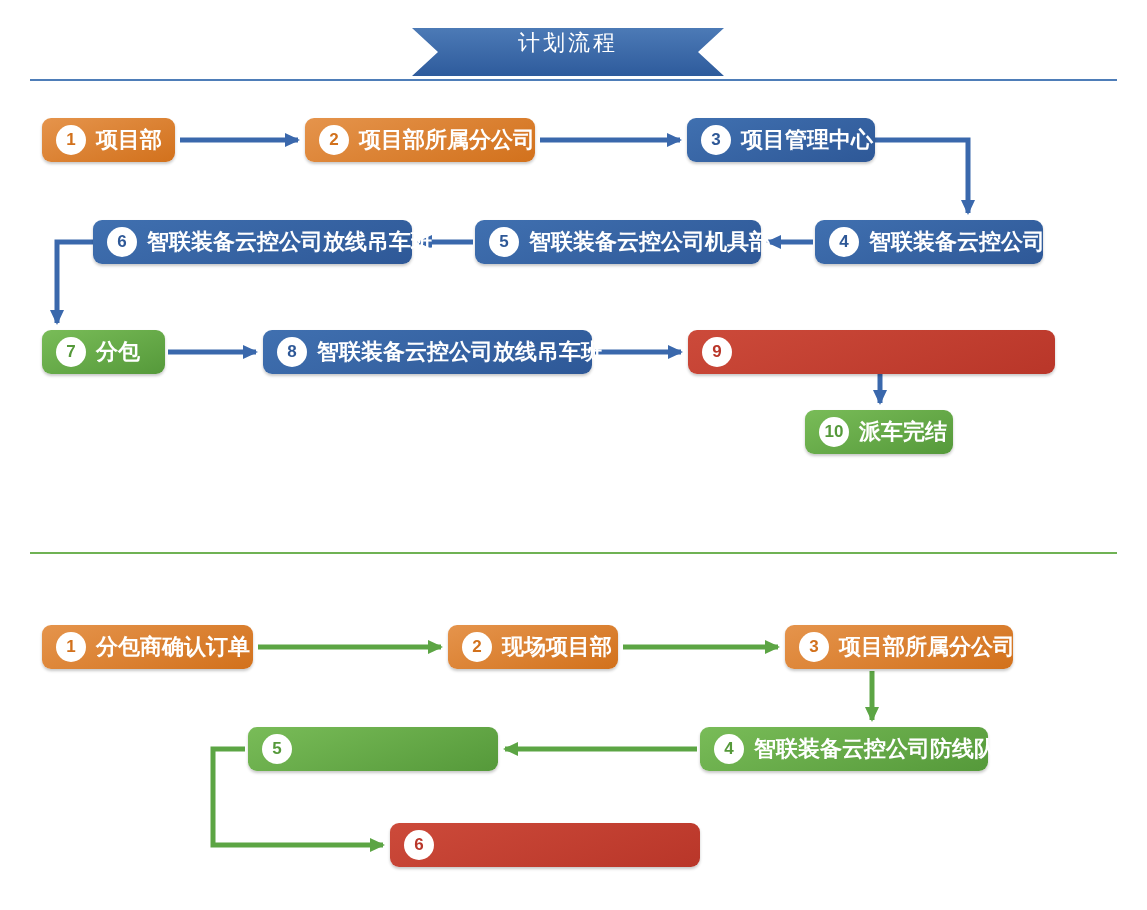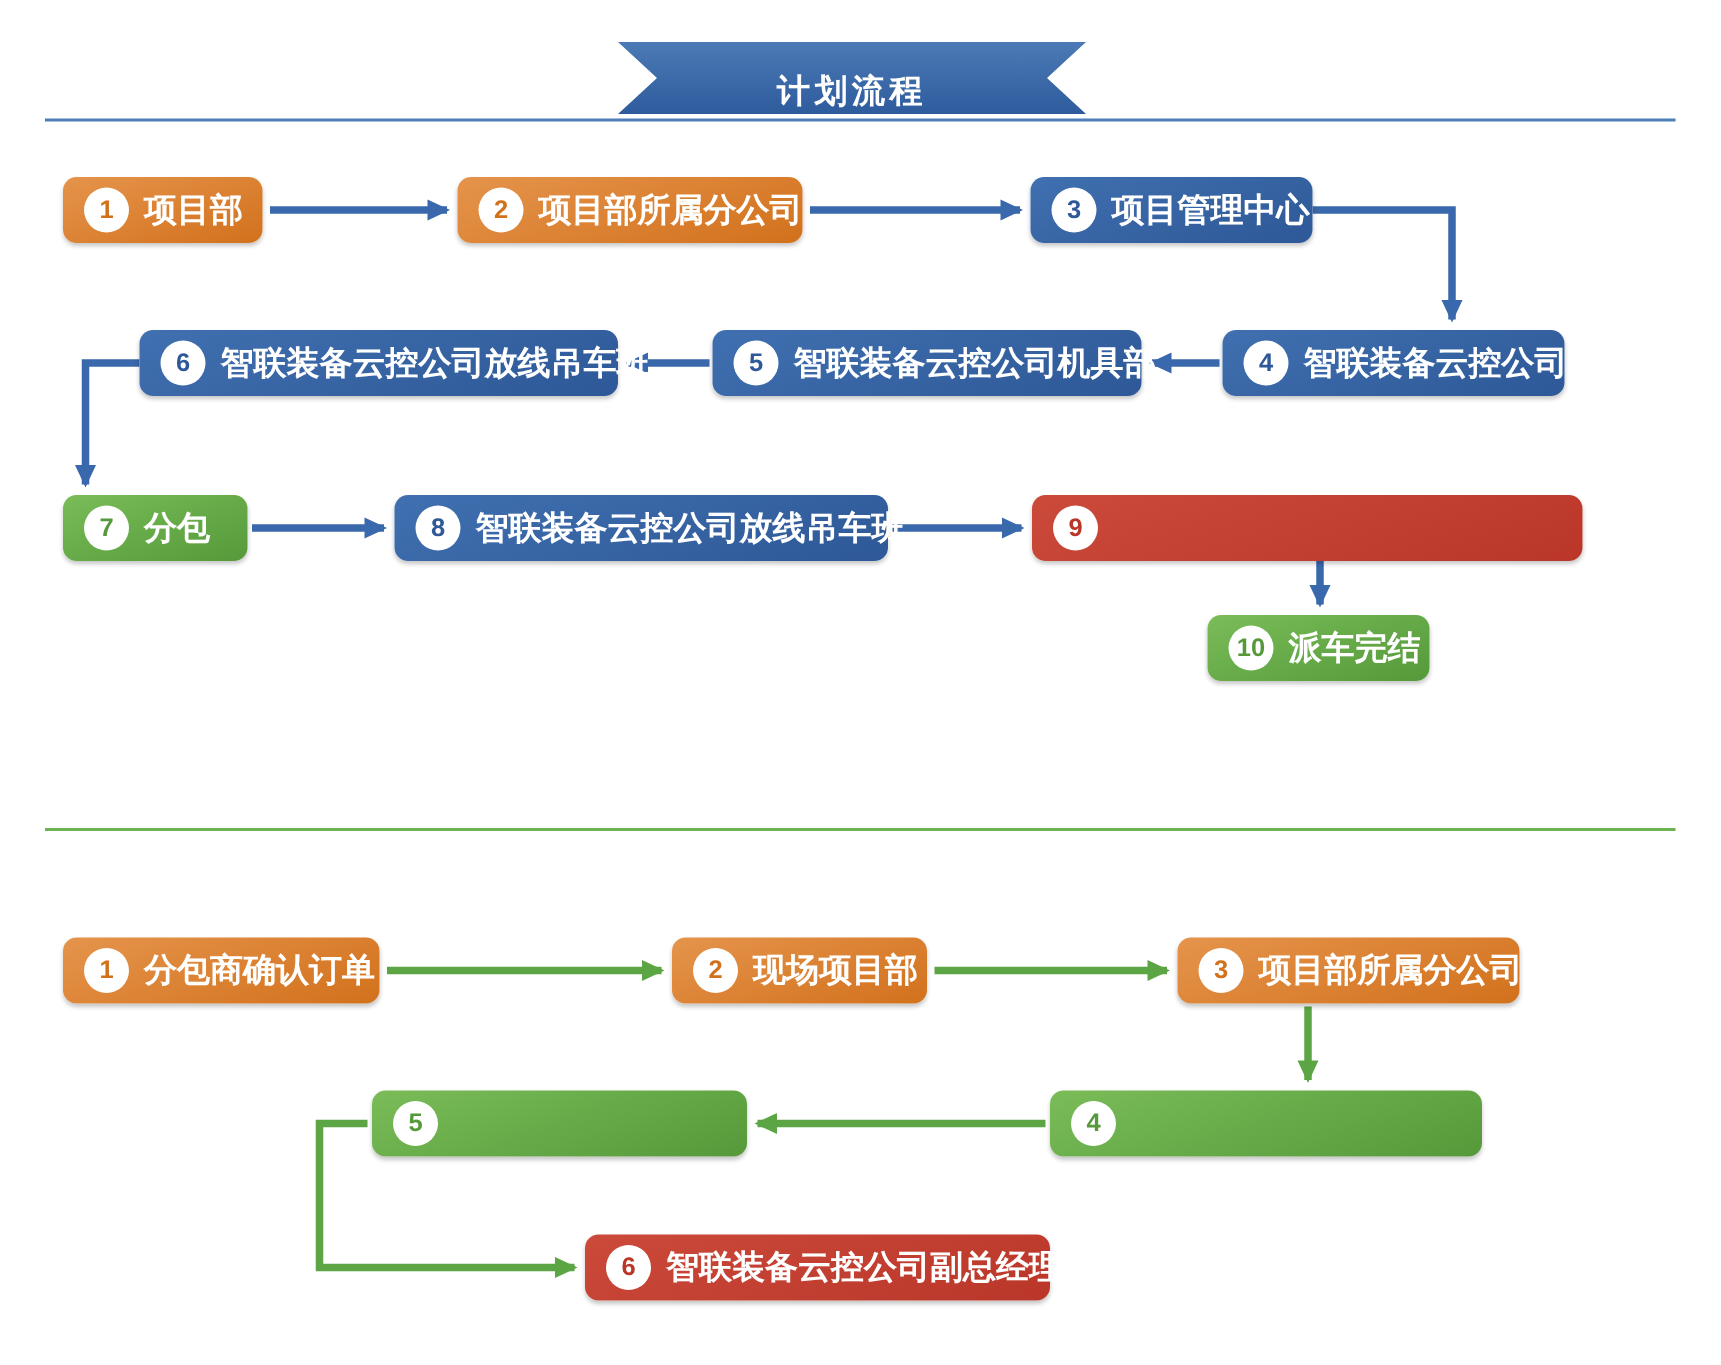--- a/index.html
+++ b/index.html
@@ -7,22 +7,22 @@
     position:relative;width:1147px;height:910px;background:#ffffff;overflow:hidden;
     font-family:"Liberation Sans","DejaVu Sans",sans-serif;
   }
   
   .hline{position:absolute;left:30px;width:1087px;height:2px;z-index:0;}
   .hline.blue{background:var(--line-blue);}
   .hline.green{background:var(--line-green);}
   
   .ribbon{
     position:absolute;left:412px;width:312px;height:48px;z-index:2;
-    display:flex;align-items:flex-end;justify-content:center;
-    color:#fff;font-size:22px;font-weight:bold;letter-spacing:3px;
+    display:flex;align-items:flex-start;justify-content:center;
+    color:#fff;font-size:22px;font-weight:normal;letter-spacing:3px;
     clip-path:polygon(0 0,100% 0,calc(100% - 26px) 50%,100% 100%,0 100%,26px 50%);
   }
   .ribbon.blue{background:linear-gradient(180deg,var(--ribbon-blue-1),var(--ribbon-blue-2));}
   .ribbon.green{background:linear-gradient(180deg,var(--ribbon-green-1),var(--ribbon-green-2));}
   
   .node{
     position:absolute;height:44px;z-index:3;box-sizing:border-box;
     display:flex;align-items:center;gap:10px;padding:0 14px;
     border-radius:9px;color:#fff;white-space:nowrap;
     box-shadow:0 2px 3px rgba(0,0,0,0.22);
@@ -134,22 +134,22 @@
   <div class="node" style="left:448px;top:625px;width:170px" data-color="orange">
     <span class="badge">2</span>
     <span class="nlabel">现场项目部</span>
   </div>
   <div class="node" style="left:785px;top:625px;width:228px" data-color="orange">
     <span class="badge">3</span>
     <span class="nlabel">项目部所属分公司</span>
   </div>
   <div class="node" style="left:700px;top:727px;width:288px" data-color="green">
     <span class="badge">4</span>
+    <span class="nlabel">智联装备云控公司防线队</span>
   </div>
   <div class="node" style="left:248px;top:727px;width:250px" data-color="green">
     <span class="badge">5</span>
   </div>
   <div class="node" style="left:390px;top:823px;width:310px" data-color="red">
     <span class="badge">6</span>
-    <span class="nlabel">智联装备云控公司副总经理</span>
   </div>
 
 </div>
 
 </body></html>

